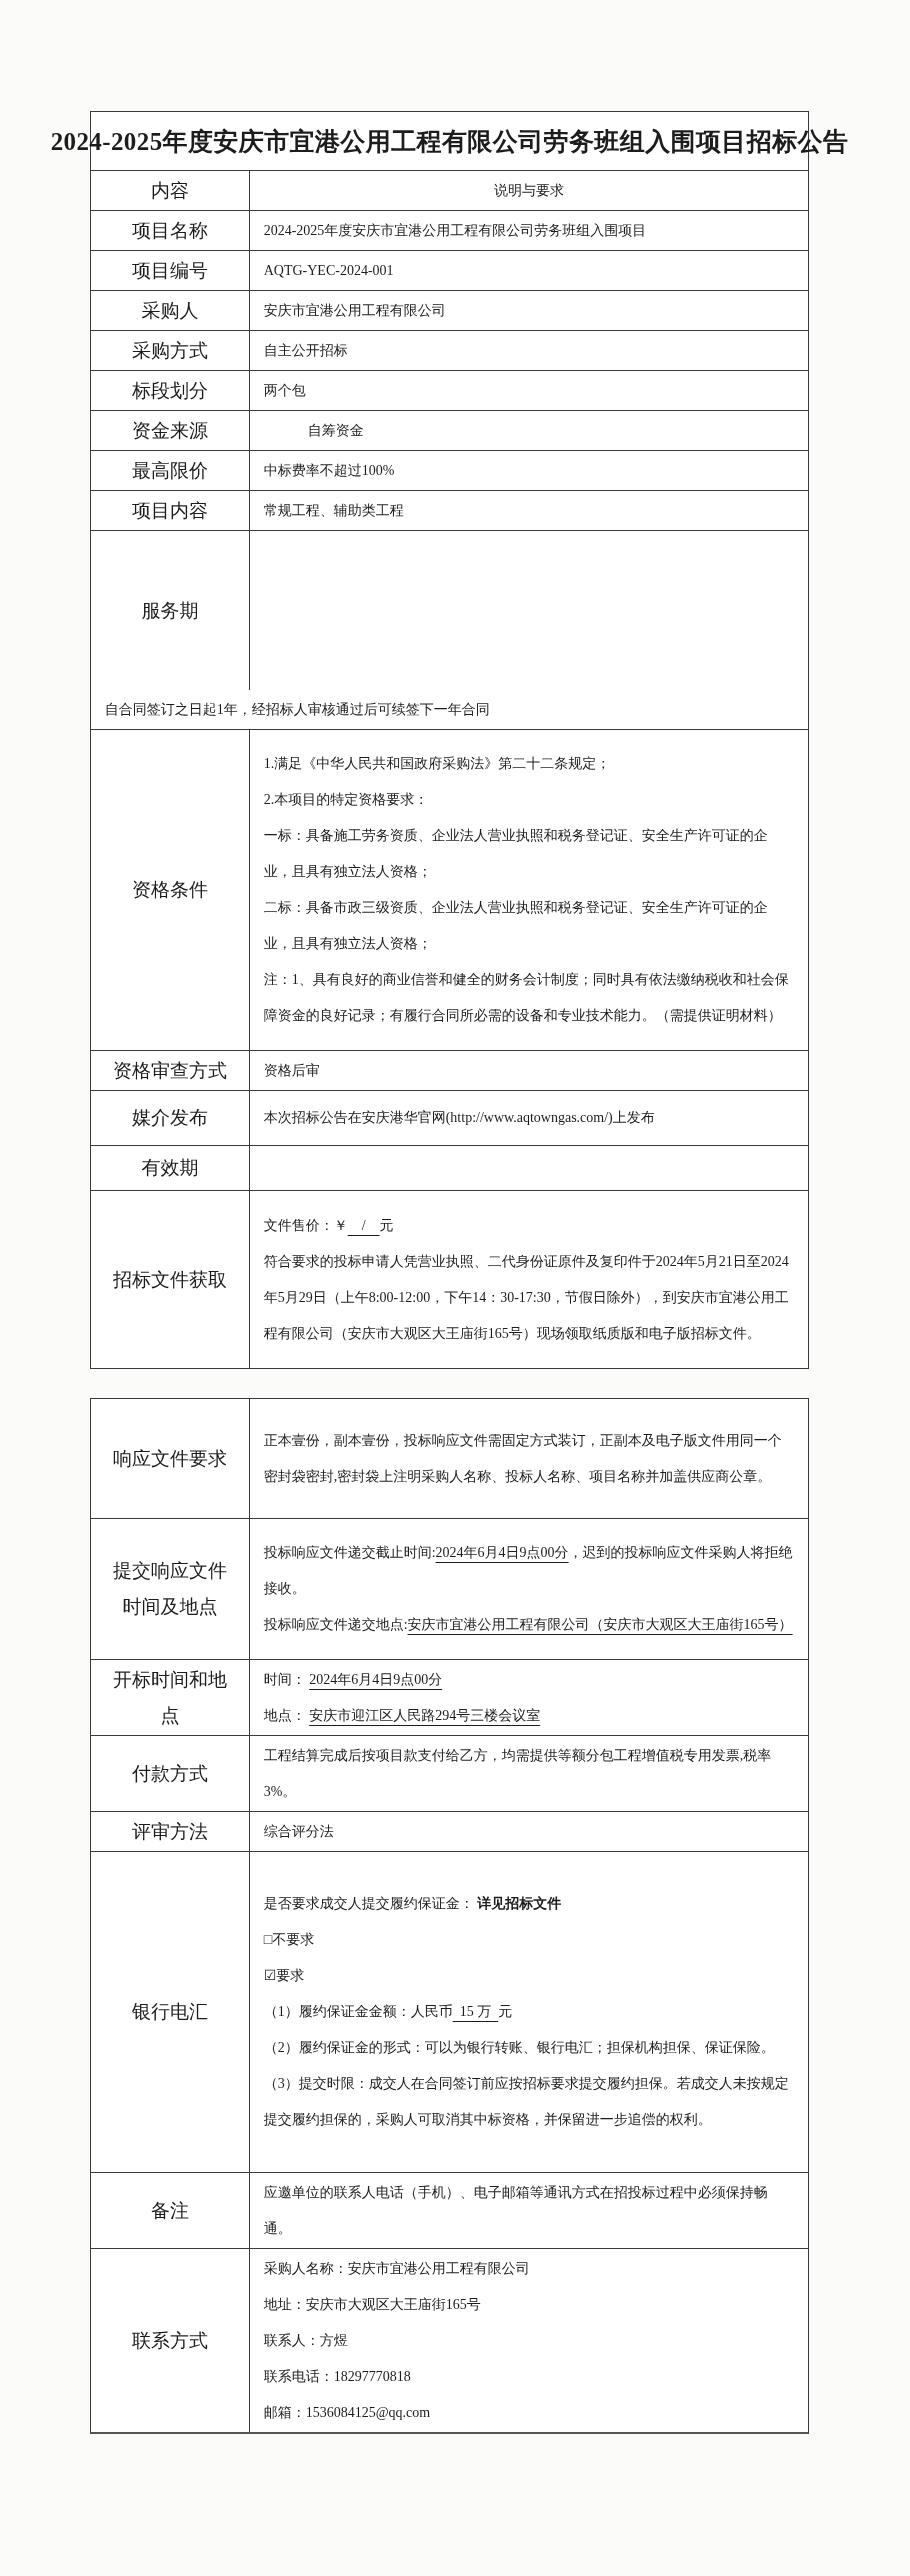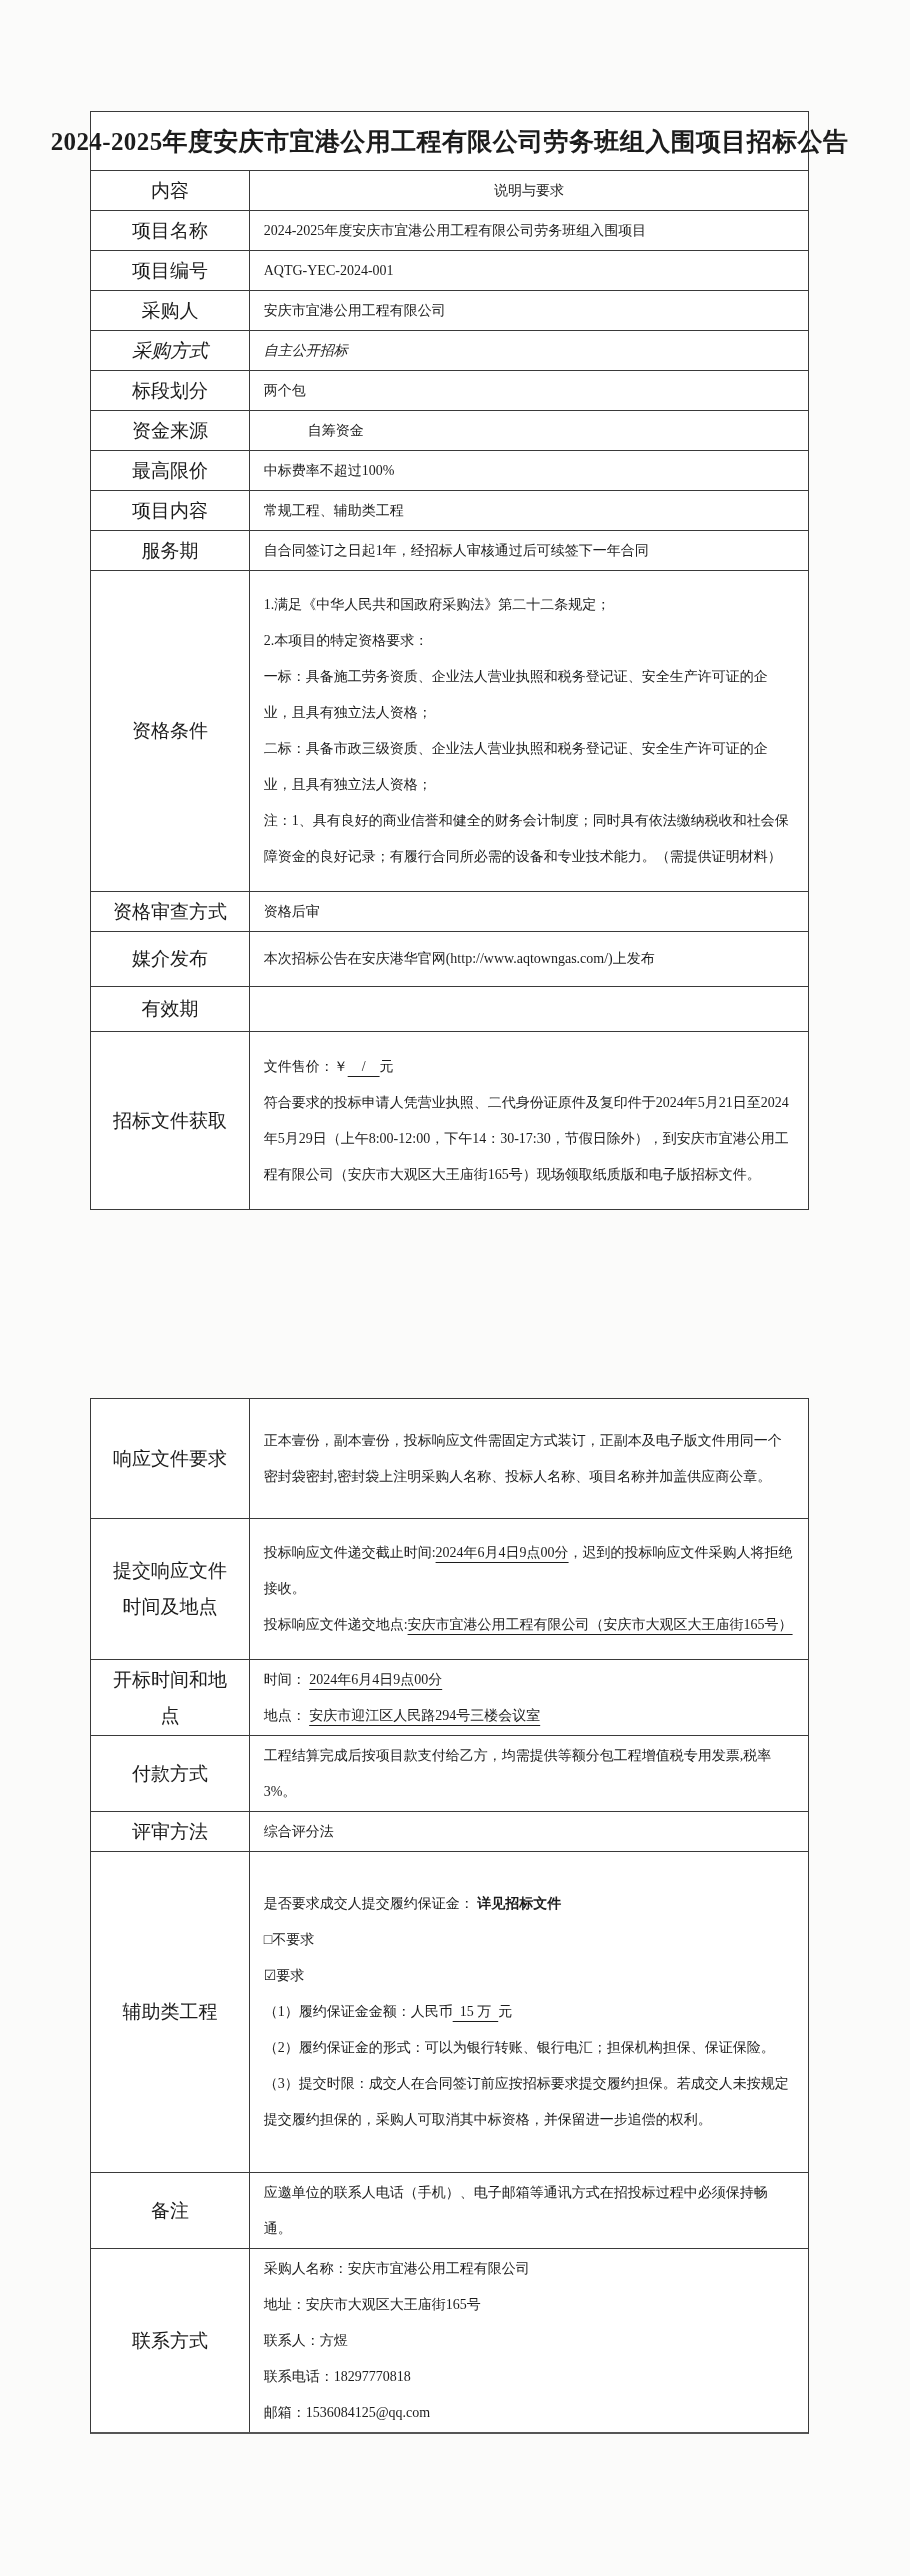--- a/index.html
+++ b/index.html
@@ -61,21 +61,21 @@
       <div class="content">
         <p class="line"><span>AQTG-YEC-2024-001</span></p>
       </div>
     </div>
     <div class="row" style="min-height: 36px;">
       <div class="label">采购人</div>
       <div class="content">
         <p class="line"><span>安庆市宜港公用工程有限公司</span></p>
       </div>
     </div>
-    <div class="row" style="min-height: 36px; font-style: italic;">
+    <div class="row" style="min-height: 36px;">
       <div class="label">采购方式</div>
       <div class="content">
         <p class="line"><span>自主公开招标</span></p>
       </div>
     </div>
     <div class="row" style="min-height: 34px;">
       <div class="label">标段划分</div>
       <div class="content">
         <p class="line"><span>两个包</span></p>
       </div>
@@ -91,21 +91,21 @@
       <div class="content">
         <p class="line"><span>中标费率不超过100%</span></p>
       </div>
     </div>
     <div class="row" style="min-height: 33px;">
       <div class="label">项目内容</div>
       <div class="content">
         <p class="line"><span>常规工程、辅助类工程</span></p>
       </div>
     </div>
-    <div class="row" style="min-height: 36px;">
+    <div class="row" style="min-height: 36px; flex-direction: column;">
       <div class="label">服务期</div>
       <div class="content">
         <p class="line"><span>自合同签订之日起1年，经招标人审核通过后可续签下一年合同</span></p>
       </div>
     </div>
     <div class="row" style="min-height: 321px;">
       <div class="label">资格条件</div>
       <div class="content">
         <p class="line"><span>1.满足《中华人民共和国政府采购法》第二十二条规定；</span></p>
         <p class="line"><span>2.本项目的特定资格要求：</span></p>
@@ -165,21 +165,21 @@
         <p class="line"><span>工程结算完成后按项目款支付给乙方，均需提供等额分包工程增值税专用发票,税率3%。</span></p>
       </div>
     </div>
     <div class="row" style="min-height: 35px;">
       <div class="label">评审方法</div>
       <div class="content">
         <p class="line"><span>综合评分法</span></p>
       </div>
     </div>
     <div class="row" style="min-height: 321px;">
-      <div class="label">辅助类工程</div>
+      <div class="label">银行电汇</div>
       <div class="content">
         <p class="line"><span>是否要求成交人提交履约保证金： </span><span class="b">详见招标文件</span></p>
         <p class="line"><span>□</span><span>不要求</span></p>
         <p class="line"><span>☑</span><span>要求</span></p>
         <p class="line"><span>（1）履约保证金金额：人民币</span><span class="u">  15 万  </span><span>元</span></p>
         <p class="line"><span>（2）履约保证金的形式：可以为银行转账、银行电汇；担保机构担保、保证保险。</span></p>
         <p class="line"><span>（3）提交时限：成交人在合同签订前应按招标要求提交履约担保。若成交人未按规定提交履约担保的，采购人可取消其中标资格，并保留进一步追偿的权利。</span></p>
       </div>
     </div>
     <div class="row" style="min-height: 72px;">

